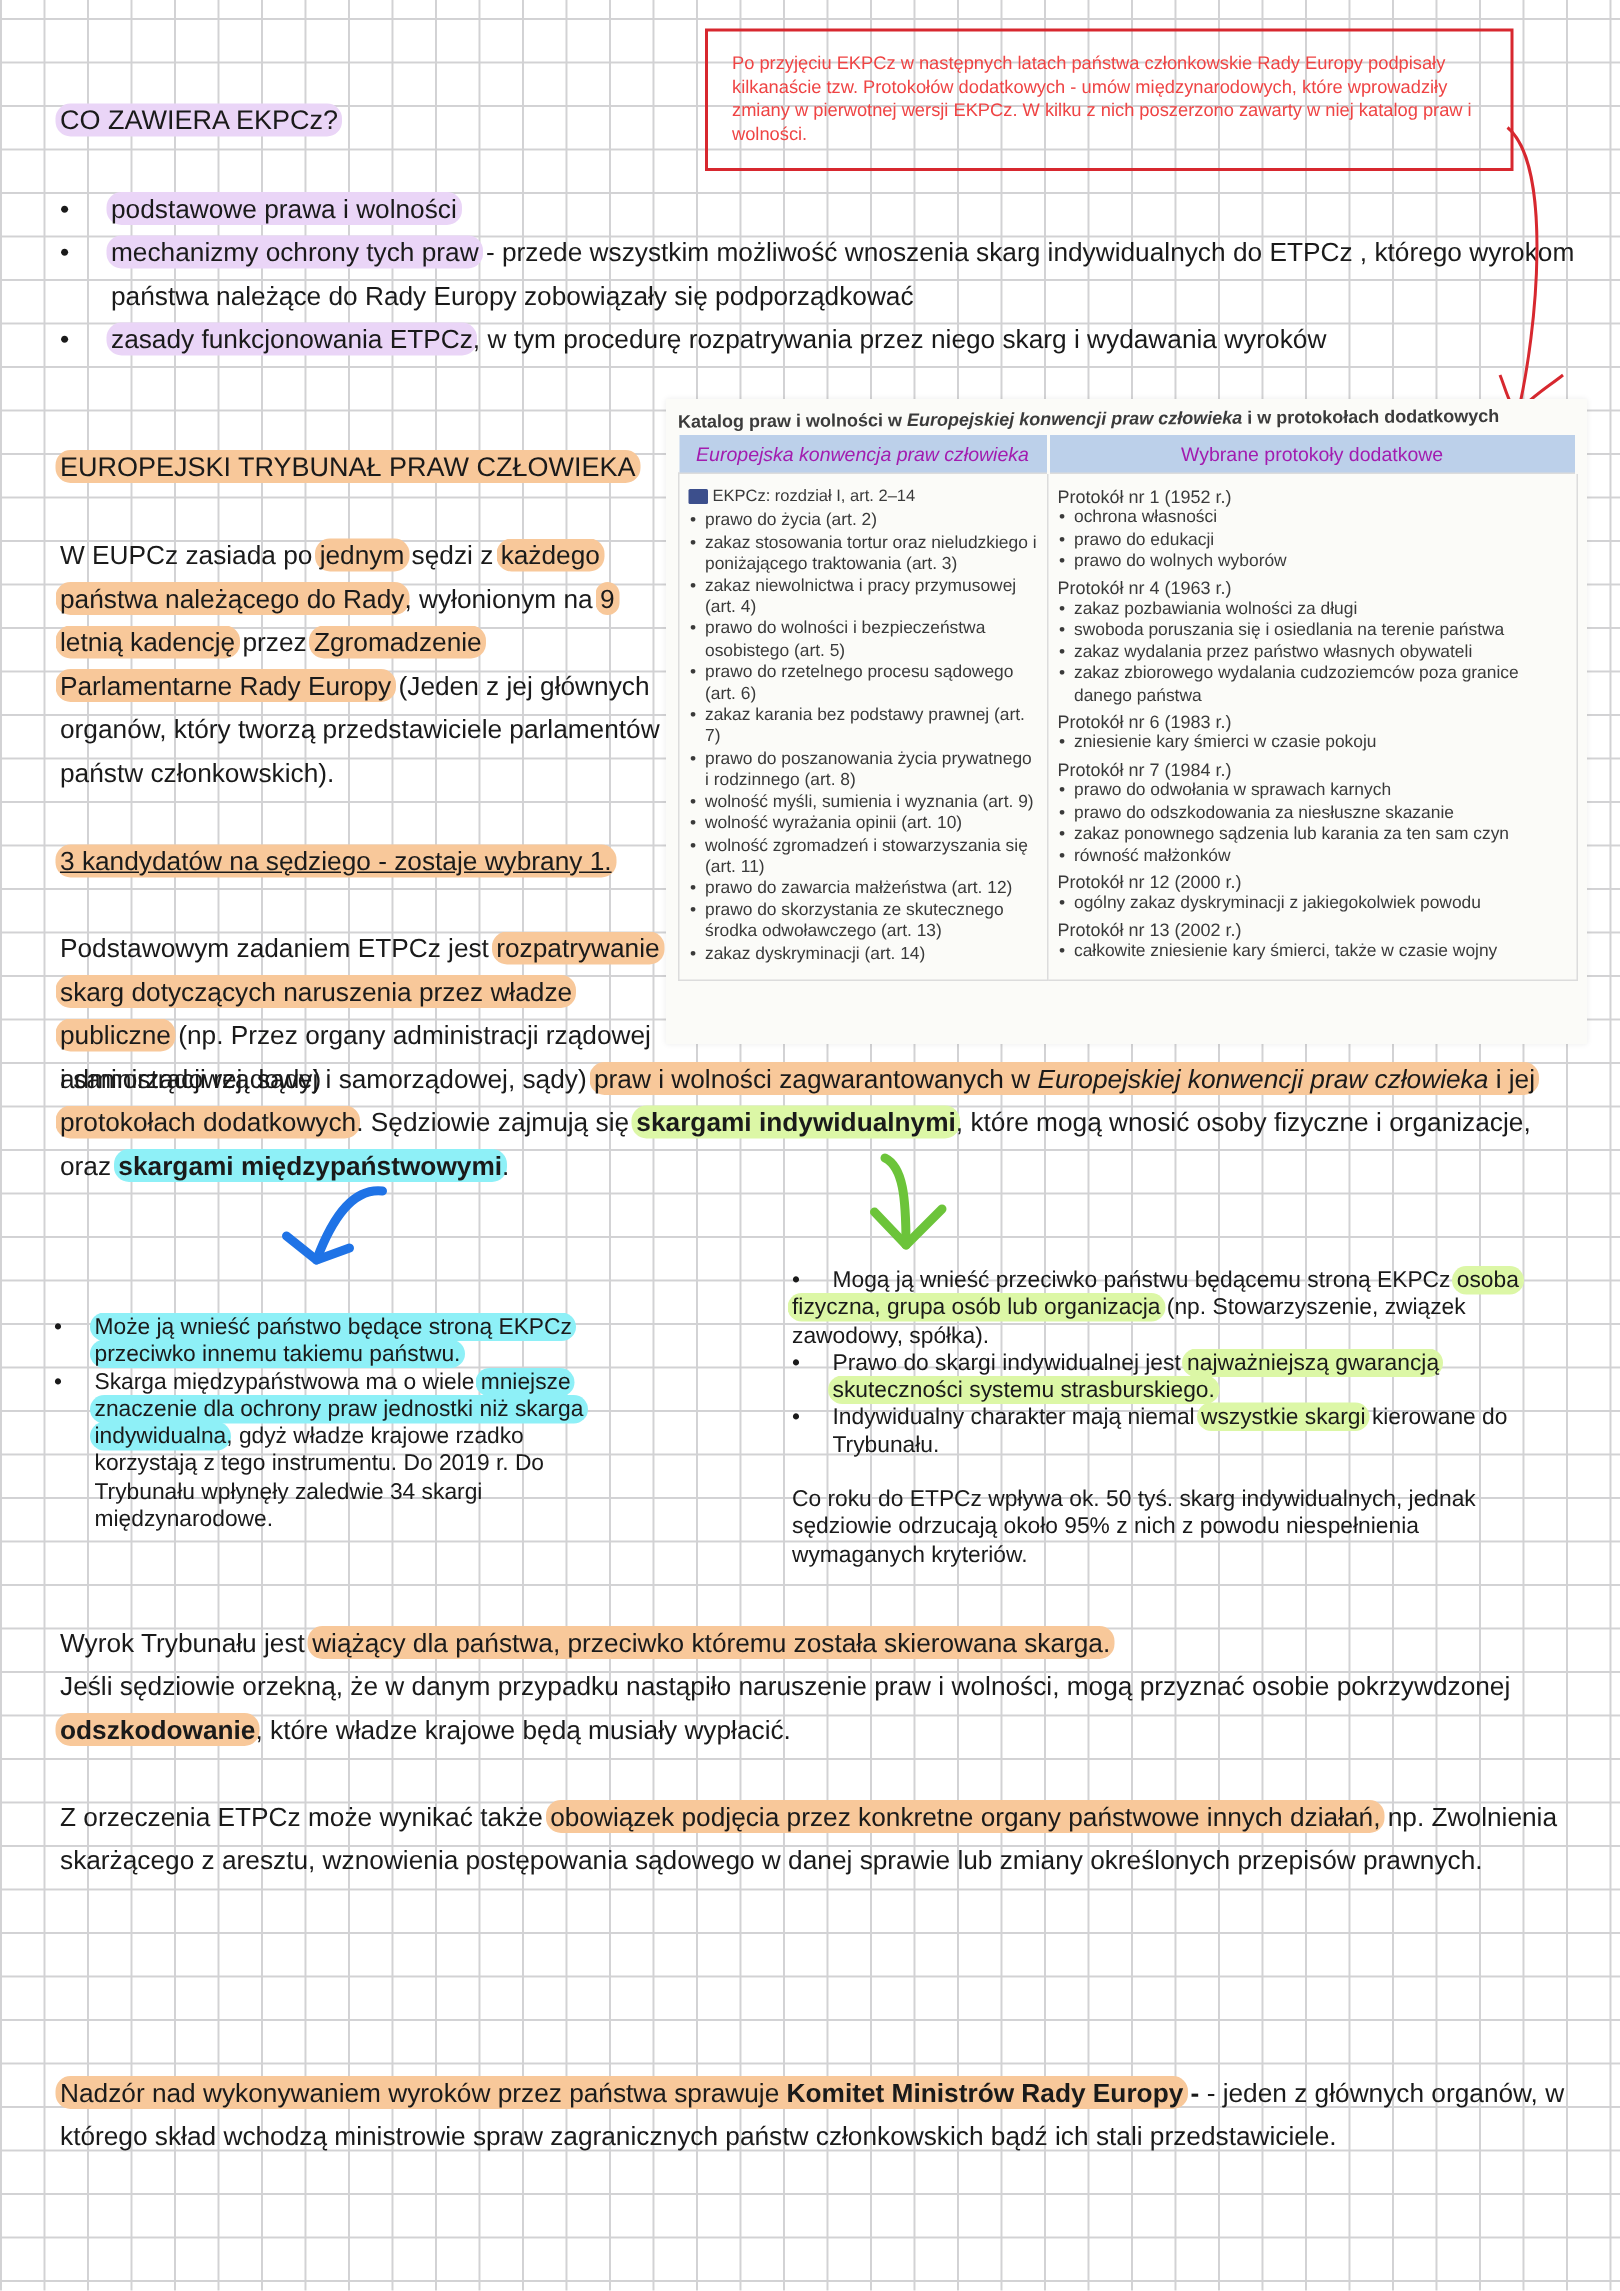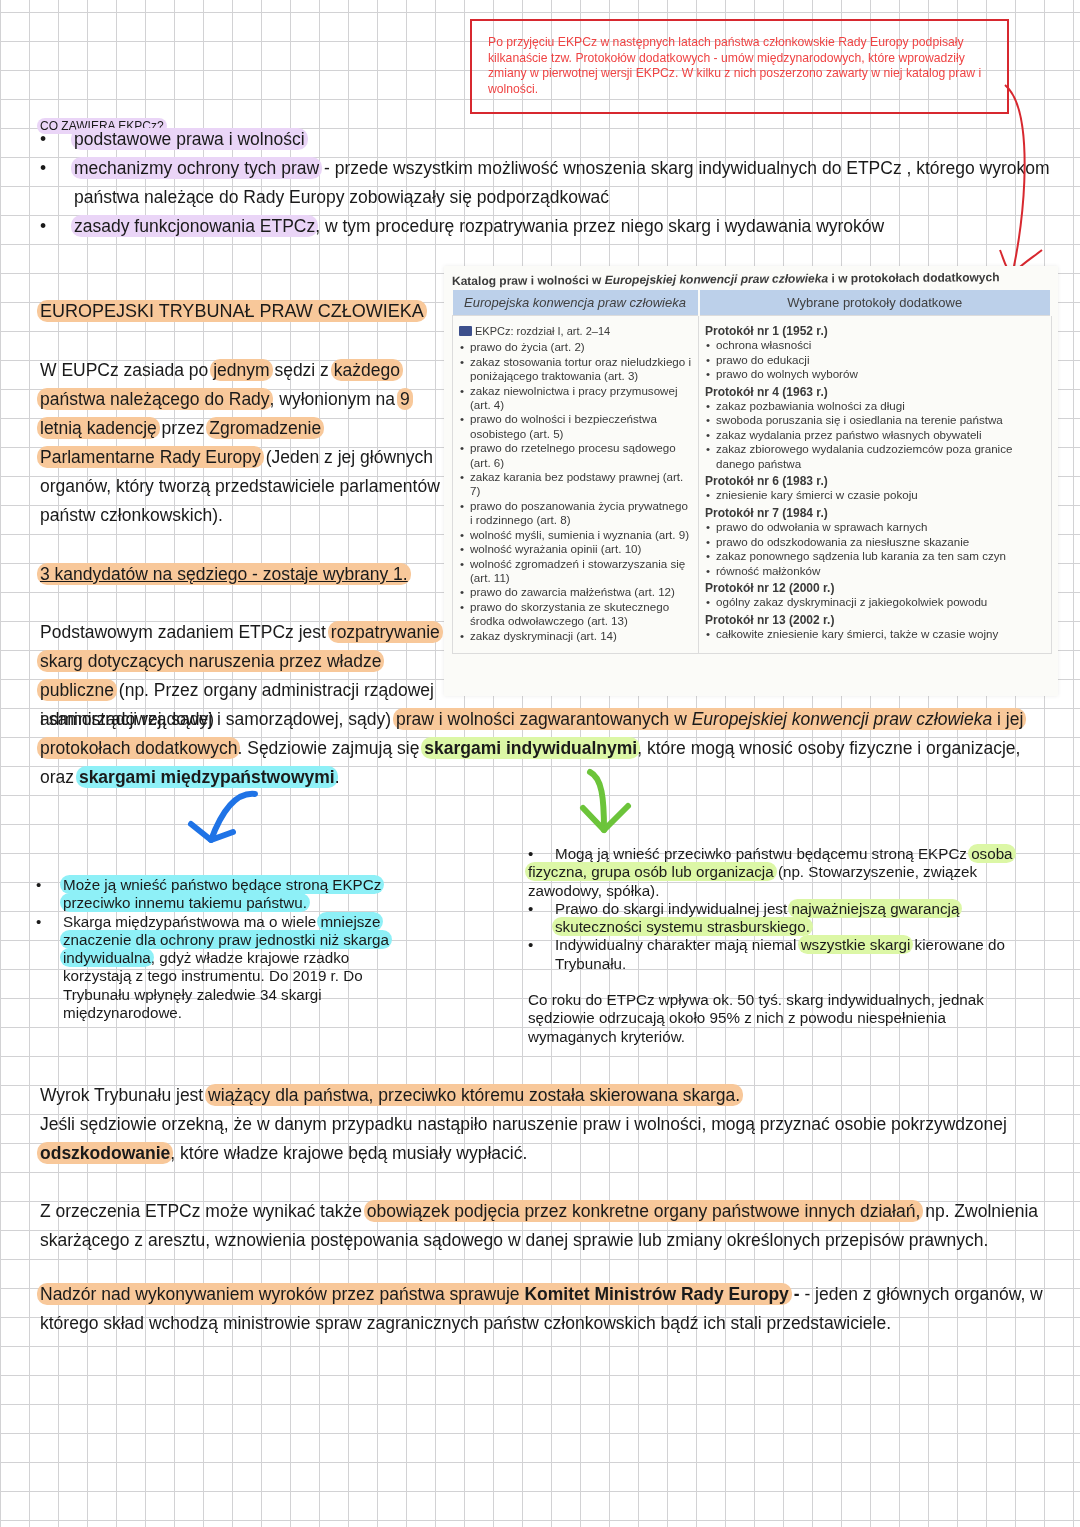--- a/index.html
+++ b/index.html
@@ -18,21 +18,21 @@
   }
   .abs { position: absolute; }
   .hl { border-radius: 10px; padding: 1px 3px; margin: 0 -3px; -webkit-box-decoration-break: clone; box-decoration-break: clone; }
   .hl-purple { background: #ead5f7; }
   .hl-orange { background: #f8c89a; }
   .hl-green { background: #dcf7a6; }
   .hl-cyan { background: #8ef0f7; }
   b { font-weight: bold; }
   i { font-style: italic; }
 
-  .heading { font-size: 12px; line-height: 29px; margin-top: 46px; }
+  .heading { font-size: 18px; line-height: 29px; }
 
   
   .note-box {
     left: 470px; top: 19px; width: 539px; height: 95px;
     border: 2px solid #d7282f;
     padding: 14px 16px;
     font-size: 12.2px; line-height: 15.5px; color: #ef4444;
   }
 
   
@@ -45,32 +45,32 @@
     left: 444px; top: 266px; width: 614px; height: 430px;
     background: #fbfbf8;
     box-shadow: 0 0 4px rgba(0,0,0,0.08);
     padding: 6px 8px;
     color: #3a3a3a;
   }
   .catalog .cap { font-size: 12px; font-weight: bold; color: #3b3b3b; margin-bottom: 4px; transform: rotate(-0.4deg); }
   .catalog .cap i { font-style: italic; }
   .catalog table { width: 600px; border-collapse: collapse; }
   .catalog th {
-    background: #bcd0ea; color: #404040; font-weight: normal; font-size: 13px; line-height: 15px;
+    background: #bcd0ea; color: #a21caf; font-weight: normal; font-size: 13px; line-height: 15px;
     padding: 5px 4px; text-align: center; border-right: 2px solid #fbfbf8;
   }
   .catalog th.left { font-style: italic; width: 246px; }
   .catalog td { vertical-align: top; padding: 8px 6px 10px 6px; font-size: 11.6px; line-height: 14.4px; border: 1px solid #dcdcdc; }
   .catalog td.leftcol { width: 246px; }
   .catalog .sub { display: flex; align-items: center; gap: 3px; margin-bottom: 2px; font-size: 11px; }
   .catalog .book { display: inline-block; width: 13px; height: 10px; background: #3c4f8c; border-radius: 1px; }
   .catalog ul { list-style: none; }
   .catalog li { position: relative; padding-left: 11px; }
   .catalog li::before { content: "•"; position: absolute; left: 1px; top: 0; }
-  .catalog .proto-title { font-weight: bold; font-size: 12px; margin-top: 3px; }
+  .catalog .proto-title { font-weight: normal; font-size: 12px; margin-top: 3px; }
   .catalog .proto-title:first-child { margin-top: 0; }
 
   
   .etpc-title { left: 40px; top: 297px; font-size: 18px; line-height: 29px; }
   .etpc-para { left: 40px; top: 356px; width: 400px; font-size: 17.5px; line-height: 29px; }
   .candidates { left: 40px; top: 560px; font-size: 17.5px; line-height: 29px; text-decoration: underline; }
   .task-para { left: 40px; top: 618px; width: 1000px; font-size: 17.5px; line-height: 29px; }
   .task-para .narrow { display: block; width: 400px; }
 
   
@@ -82,21 +82,21 @@
   .inter li::before, .indiv li::before { content: "•"; position: absolute; left: 0; top: 0; }
 
   
   .indiv { left: 528px; top: 845px; width: 500px; font-size: 15.2px; line-height: 18.3px; }
   .indiv li.flow { padding-left: 0; text-indent: 27px; }
   .indiv li.flow::before { text-indent: 0; }
   .indiv .stat { margin-top: 18px; }
 
   .verdict { left: 40px; top: 1081px; width: 1010px; font-size: 17.5px; line-height: 29px; }
   .obligation { left: 40px; top: 1197px; width: 1010px; font-size: 17.5px; line-height: 29px; }
-  .supervision { left: 40px; top: 1280px; width: 1010px; font-size: 17.5px; line-height: 29px; }
+  .supervision { left: 40px; top: 1381px; width: 1010px; font-size: 17.5px; line-height: 29px; }
 </style>
 </head>
 <body>
 
 <div class="abs heading" style="left:40px; top:66px;">
   <span class="hl hl-purple">CO ZAWIERA EKPCz?</span>
 </div>
 
 <div class="abs note-box">
   <span>Po przyjęciu EKPCz w następnych latach państwa członkowskie Rady Europy podpisały kilkanaście tzw. Protokołów dodatkowych - umów międzynarodowych, które wprowadziły zmiany w pierwotnej wersji EKPCz. W kilku z nich poszerzono zawarty w niej katalog praw i wolności.</span>

